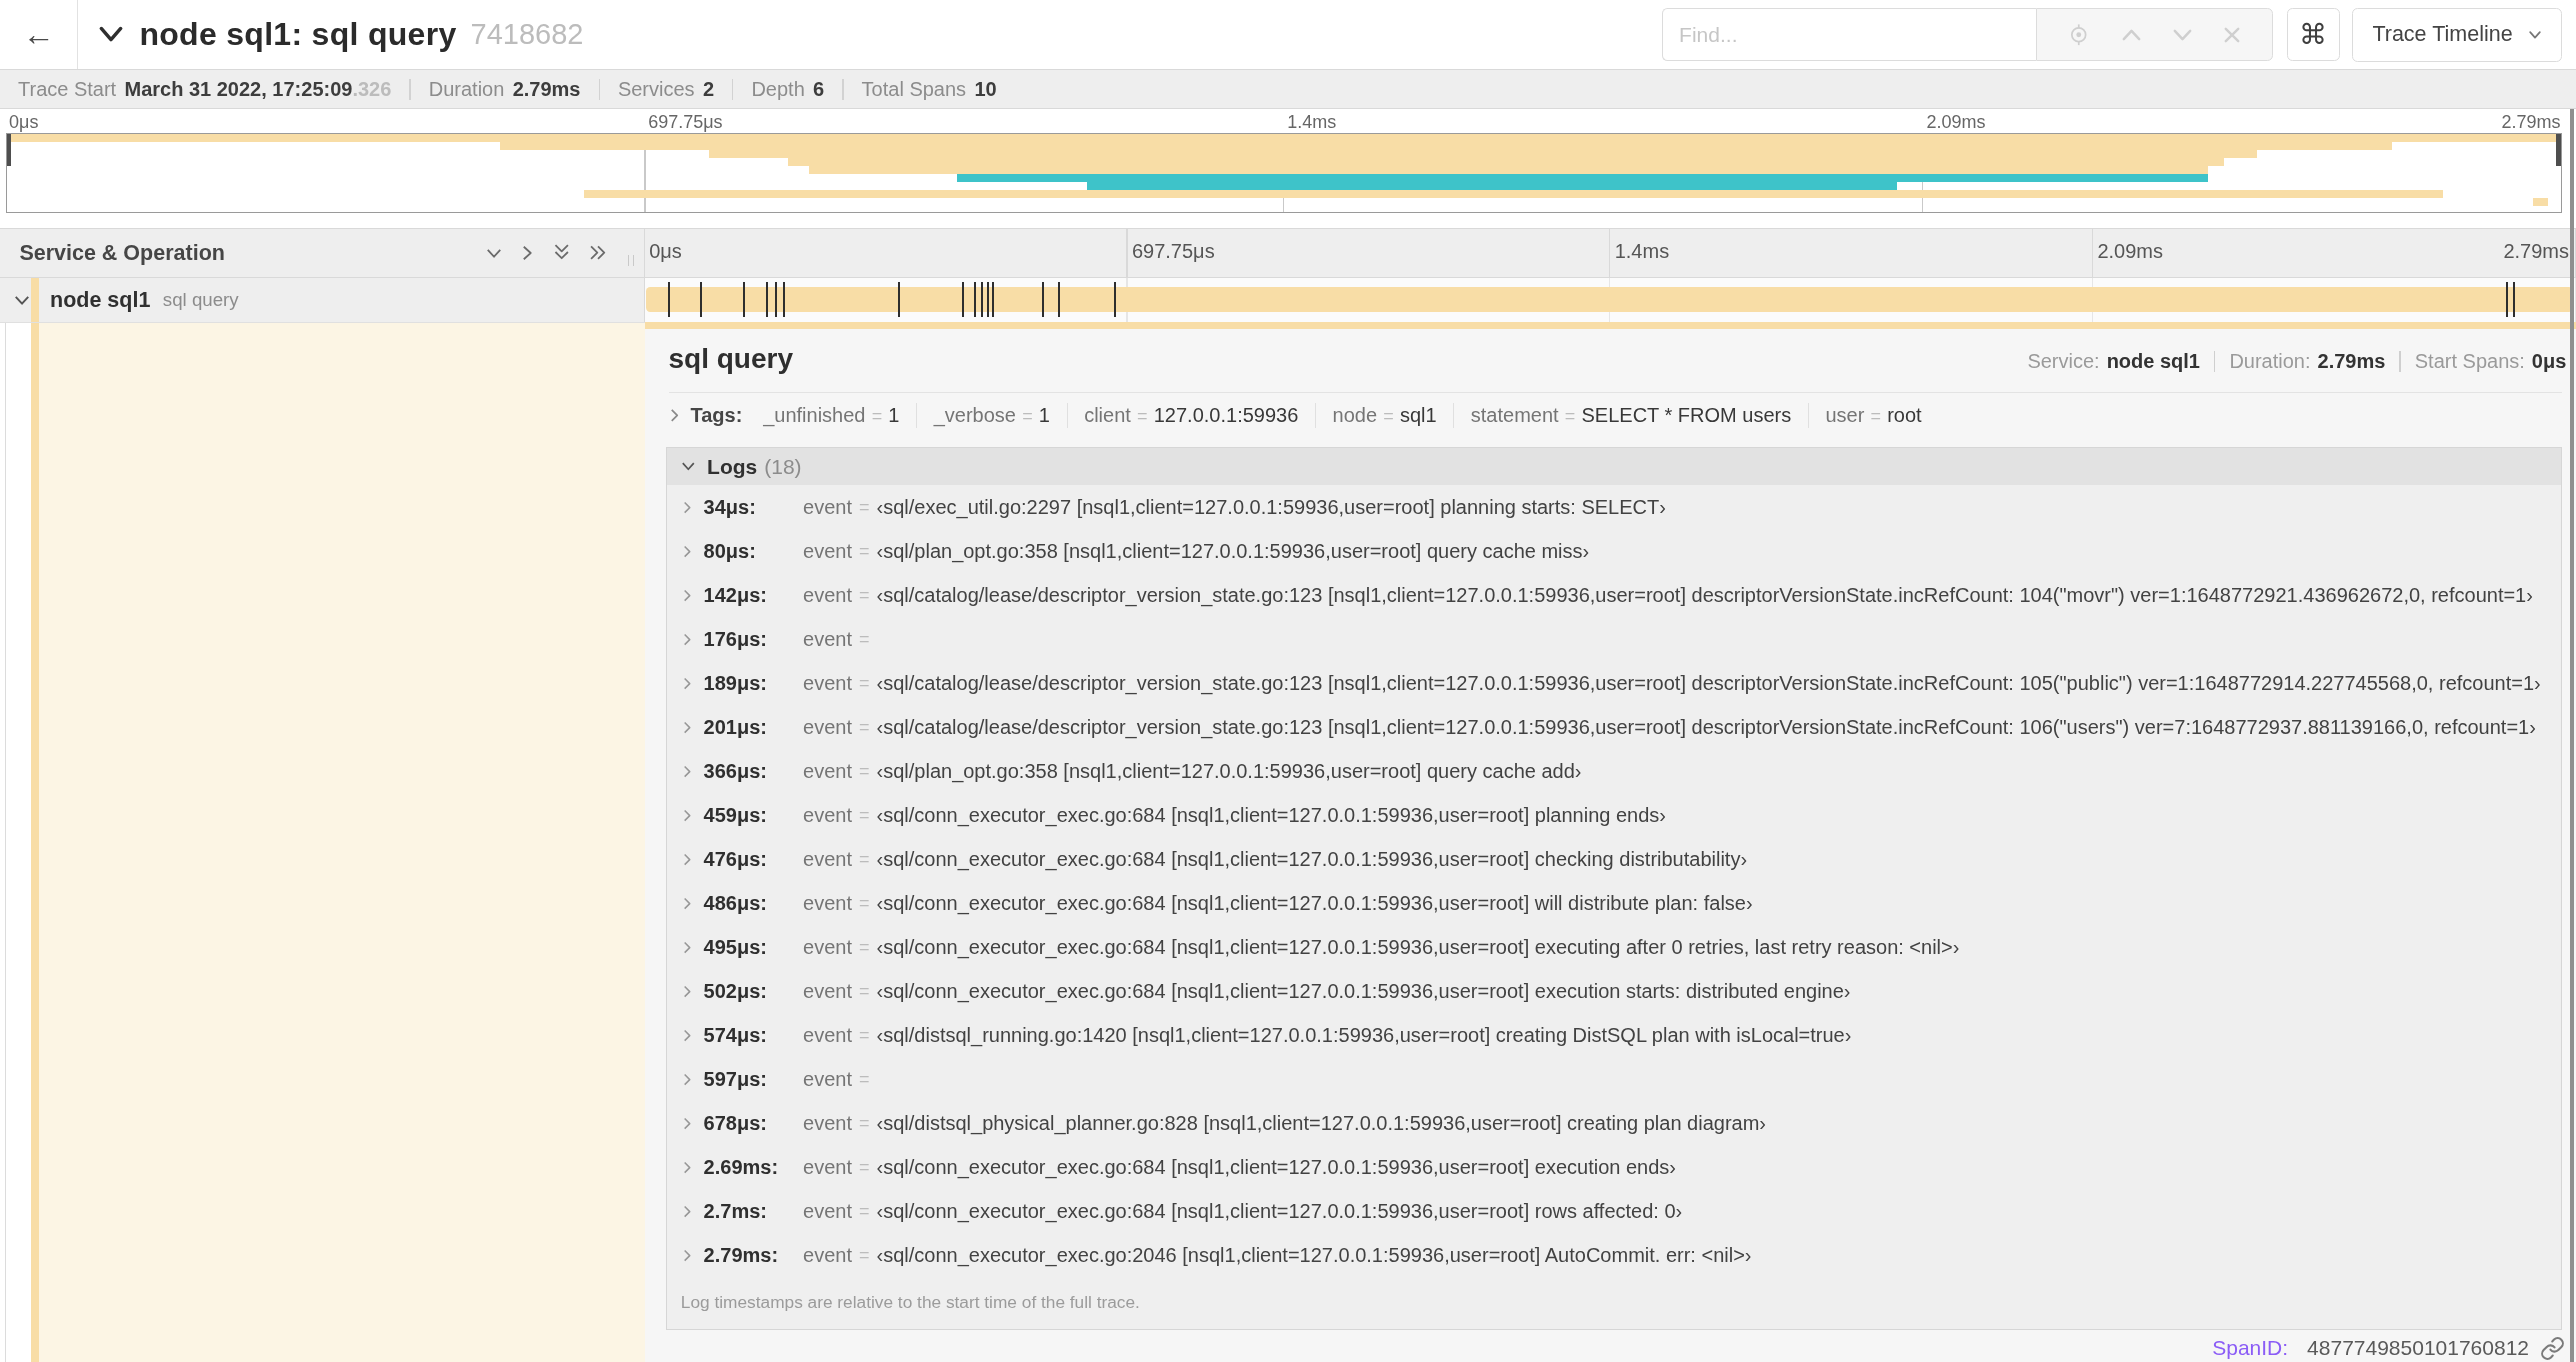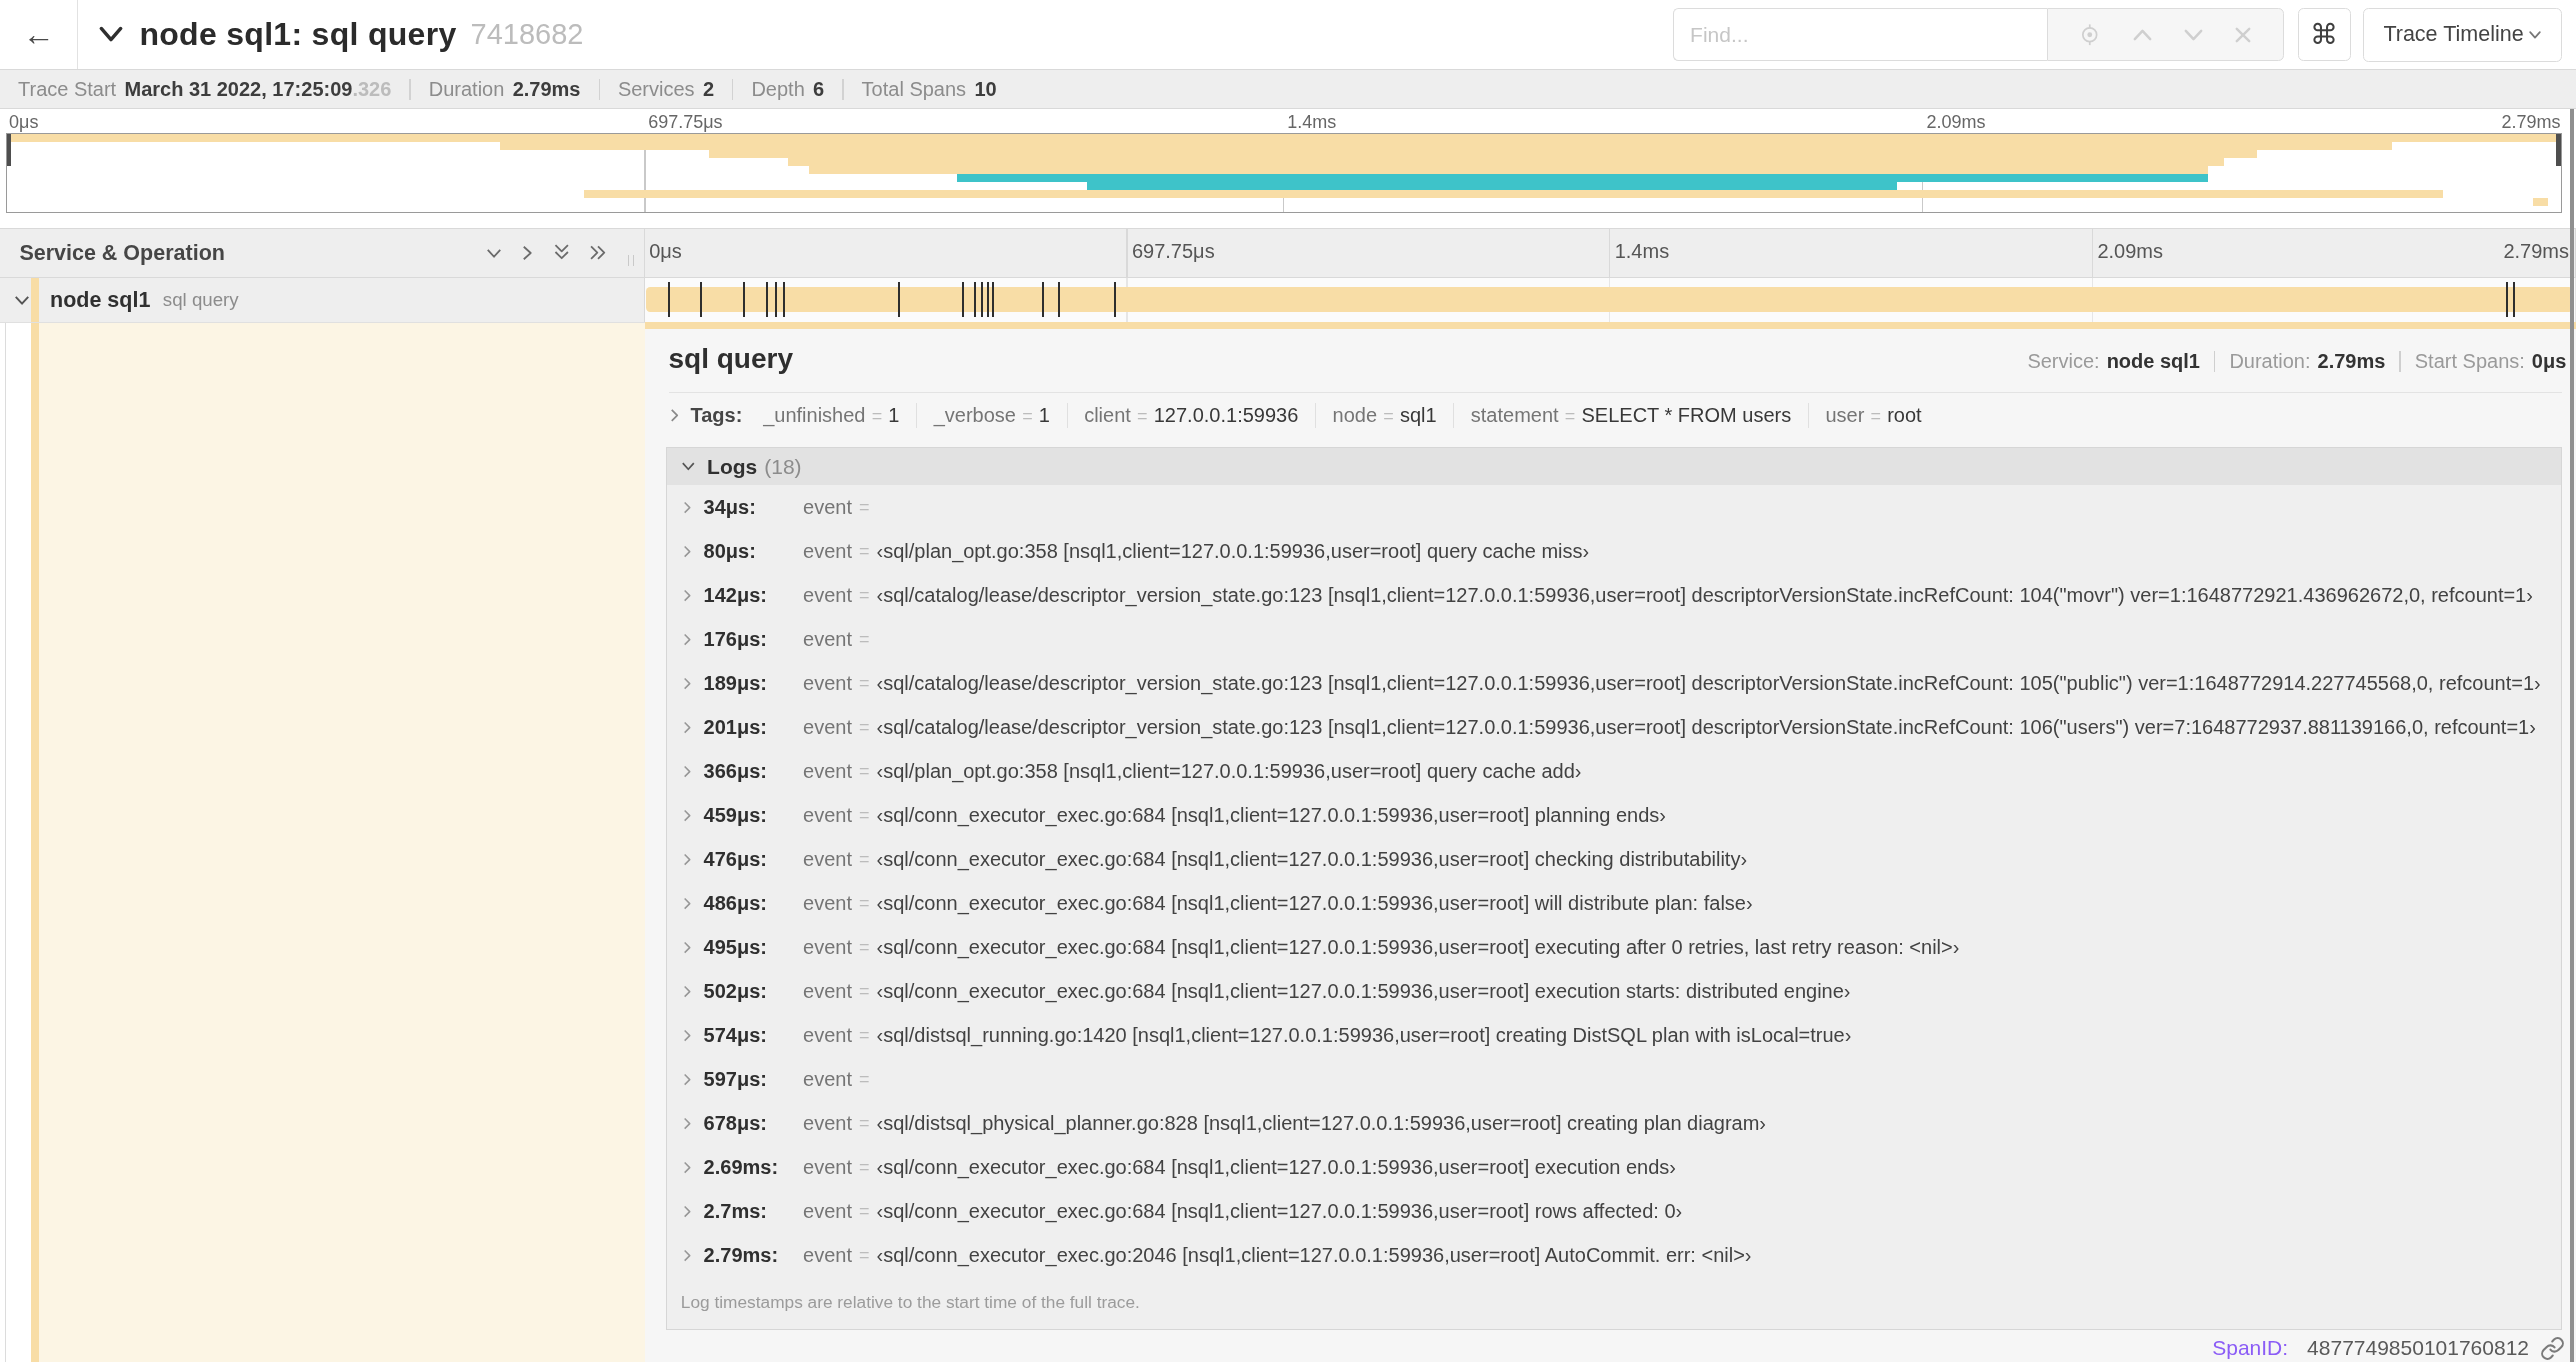--- a/index.html
+++ b/index.html
@@ -22,21 +22,21 @@
     border-radius:5.5px 0 0 5.5px; font-size:21px; padding:0 16.6px; color:#444; outline:none;
     font-family:"Liberation Sans", sans-serif; }
   .find-box::placeholder { color:#c6c6c6; }
   .find-seg { width:237px; height:53px; background:#f6f6f6; border:1.4px solid #dcdcdc;
     border-radius:0 5.5px 5.5px 0; display:flex; align-items:center; justify-content:space-evenly; color:#cfcfcf; }
   .seg-icon { display:flex; align-items:center; cursor:pointer; }
   .kbd-btn { width:53px; height:53px; margin-left:14px; border:1.4px solid #dcdcdc; border-radius:5.5px;
     background:#fff; display:flex; align-items:center; justify-content:center;
     font-size:28px; color:#3f3f3f; cursor:pointer; }
   .tt-btn { height:54px; margin-left:12.5px; padding:0 19.4px; border:1.4px solid #dcdcdc; border-radius:5.5px;
-    background:#fff; display:flex; align-items:center; gap:4px; font-size:21.5px; color:#444; cursor:pointer; }
+    background:#fff; display:flex; align-items:center; gap:15px; font-size:21.5px; color:#444; cursor:pointer; }
   .tt-btn .sm-chev { color:#777; display:flex; }
 
   
   .meta-bar { height:40px; background:#eeeeee; border-top:1.4px solid #d9d9d9; border-bottom:1.4px solid #d9d9d9;
     display:flex; align-items:center; padding-left:18px; font-size:20px; }
   .m-label { color:#8c8c8c; margin-right:8.3px; }
   .m-value { color:#3d3d3d; font-weight:700; }
   .m-suffix { color:#bcbcbc; font-weight:700; }
   .m-div { width:1.4px; height:21px; background:#d2d2d2; margin:0 18px; }
 
@@ -388,20 +388,21 @@
         <div class="logs-body" id="logs-body">
             <div class="log-row">
               <span class="lr-chev">
                 <svg width="10.4" height="15.2" viewBox="0 0 16 24">
                   <polyline points="4,4 12,12 4,20" fill="none" stroke="currentColor" stroke-width="2.4" stroke-linejoin="round"></polyline>
                 </svg>
               </span>
               <span class="lr-time">34μs:</span>
               <span class="lr-key">event</span>
               <span class="lr-eq">=</span>
+              <span class="lr-value">‹sql/exec_util.go:2297 [nsql1,client=127.0.0.1:59936,user=root] planning starts: SELECT›</span>
             </div>
             <div class="log-row">
               <span class="lr-chev">
                 <svg width="10.4" height="15.2" viewBox="0 0 16 24">
                   <polyline points="4,4 12,12 4,20" fill="none" stroke="currentColor" stroke-width="2.4" stroke-linejoin="round"></polyline>
                 </svg>
               </span>
               <span class="lr-time">80μs:</span>
               <span class="lr-key">event</span>
               <span class="lr-eq">=</span>

